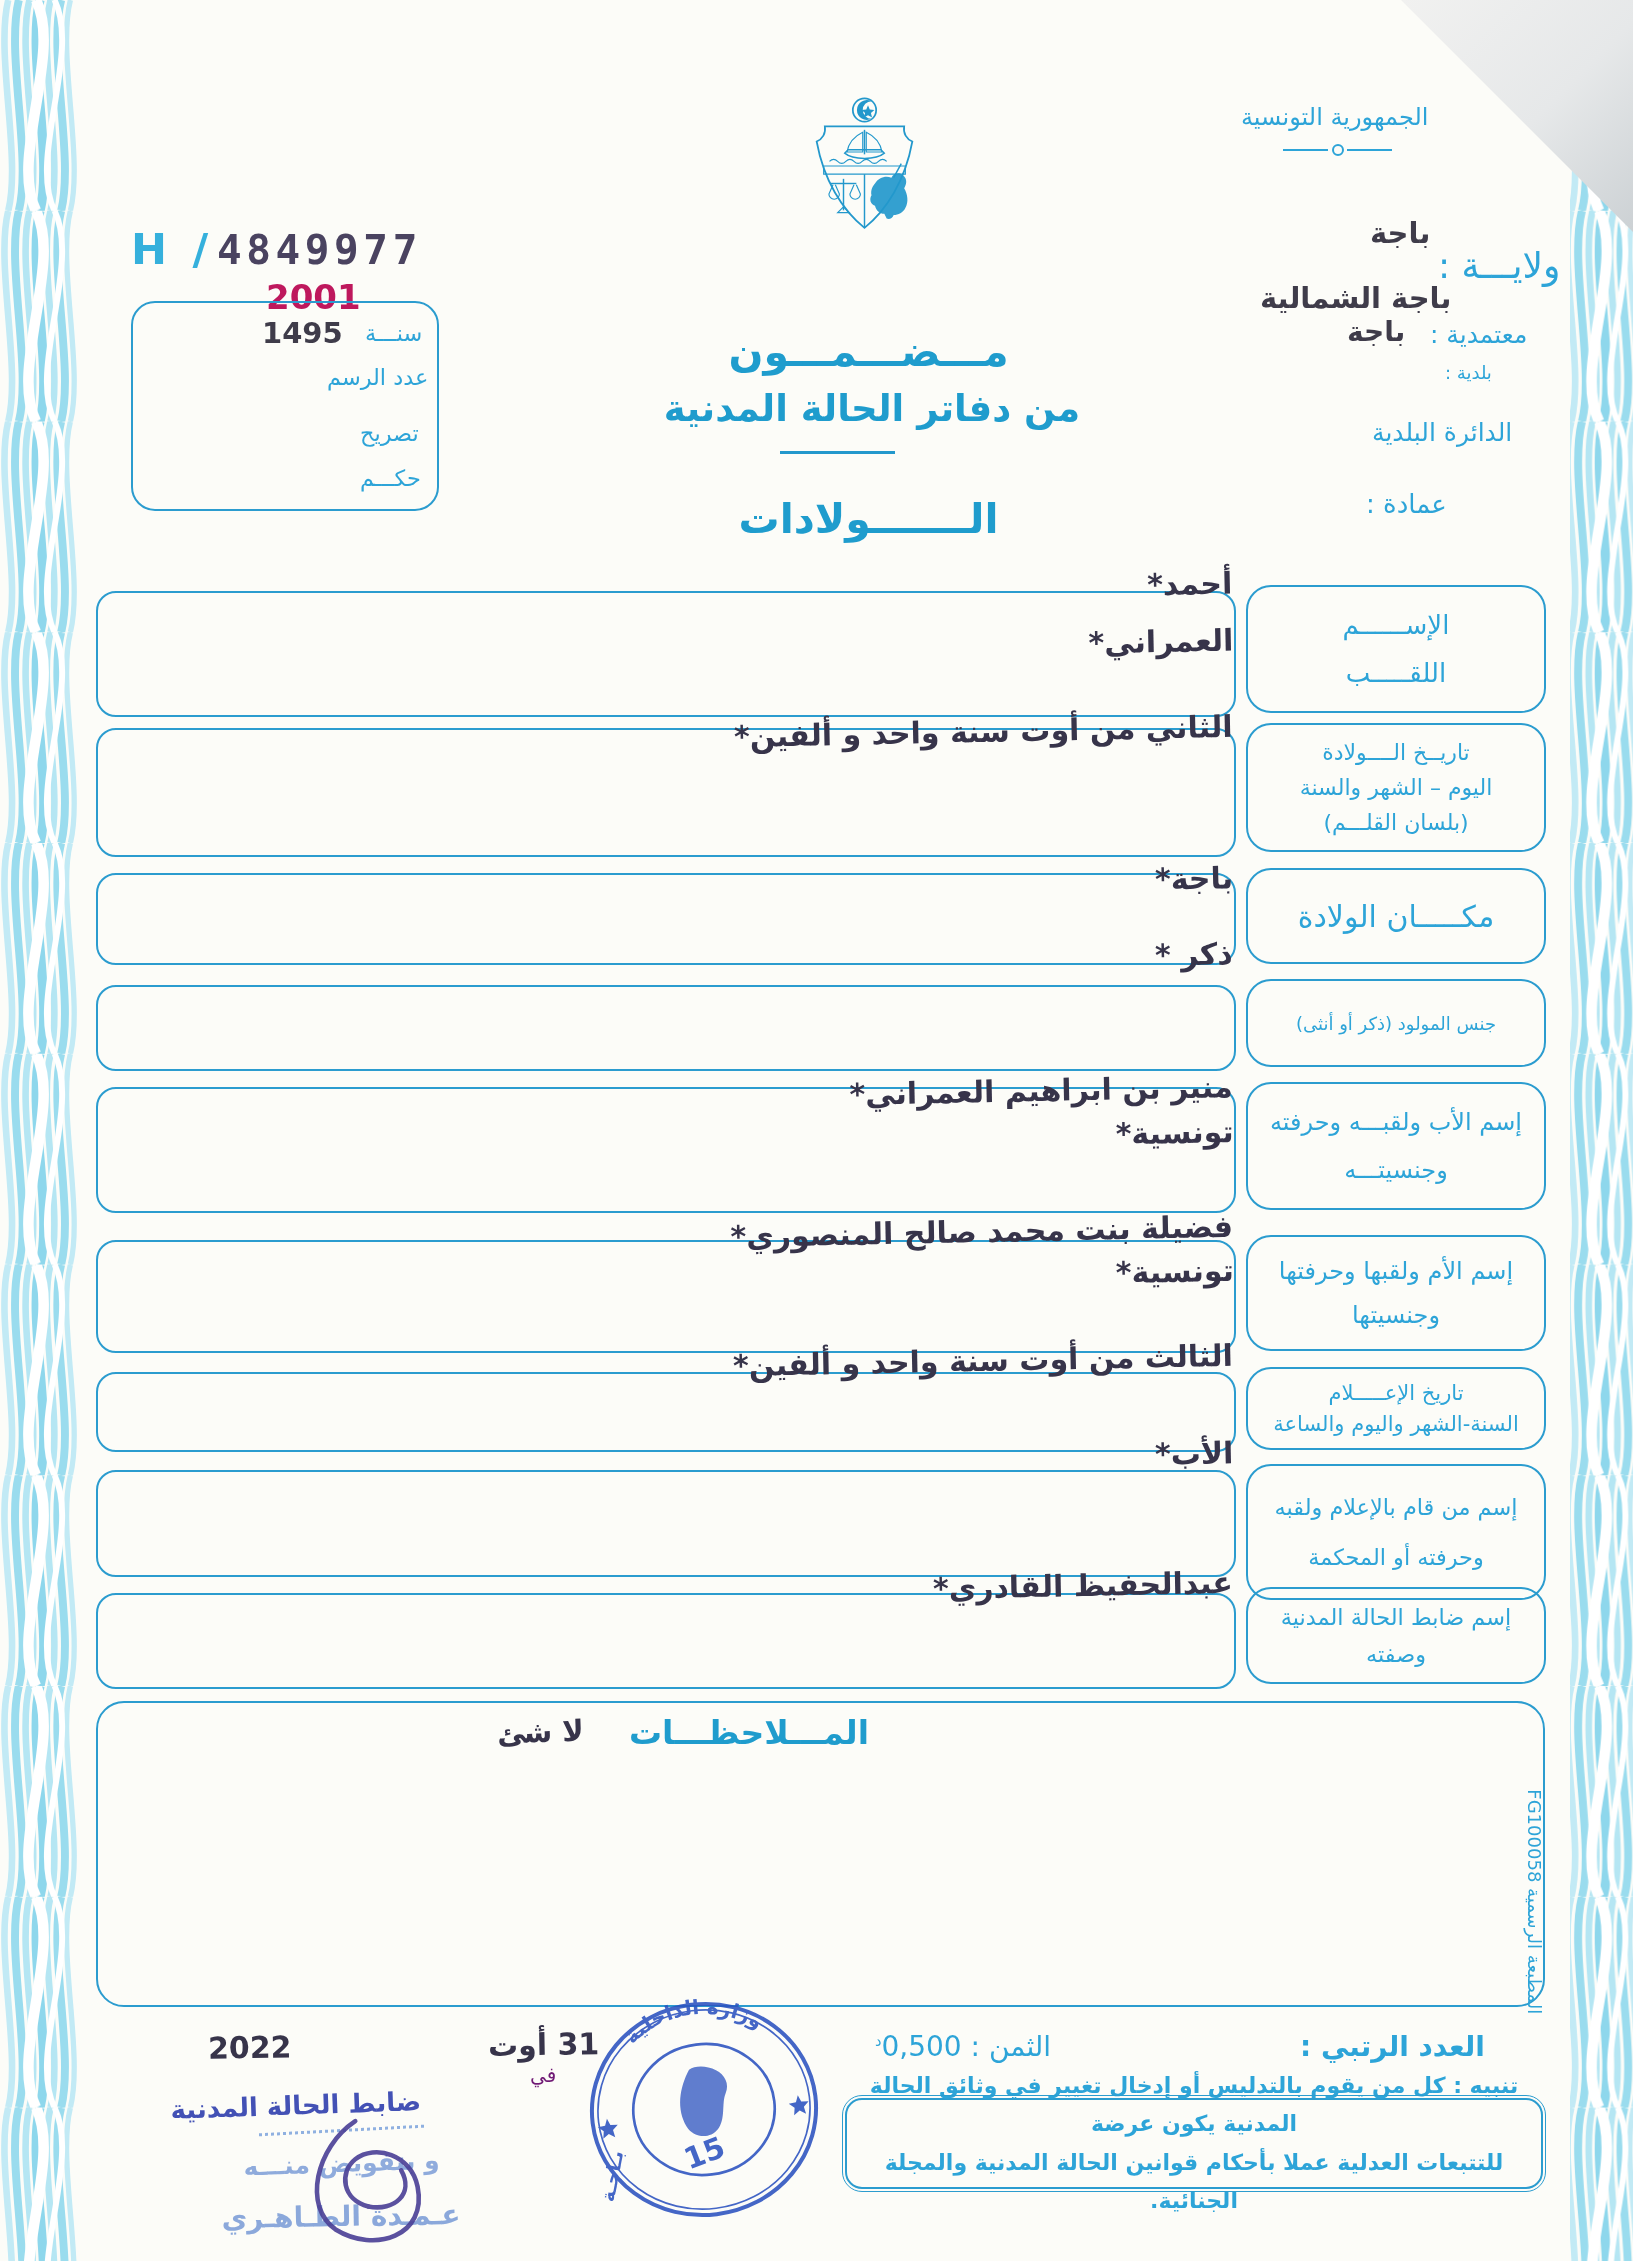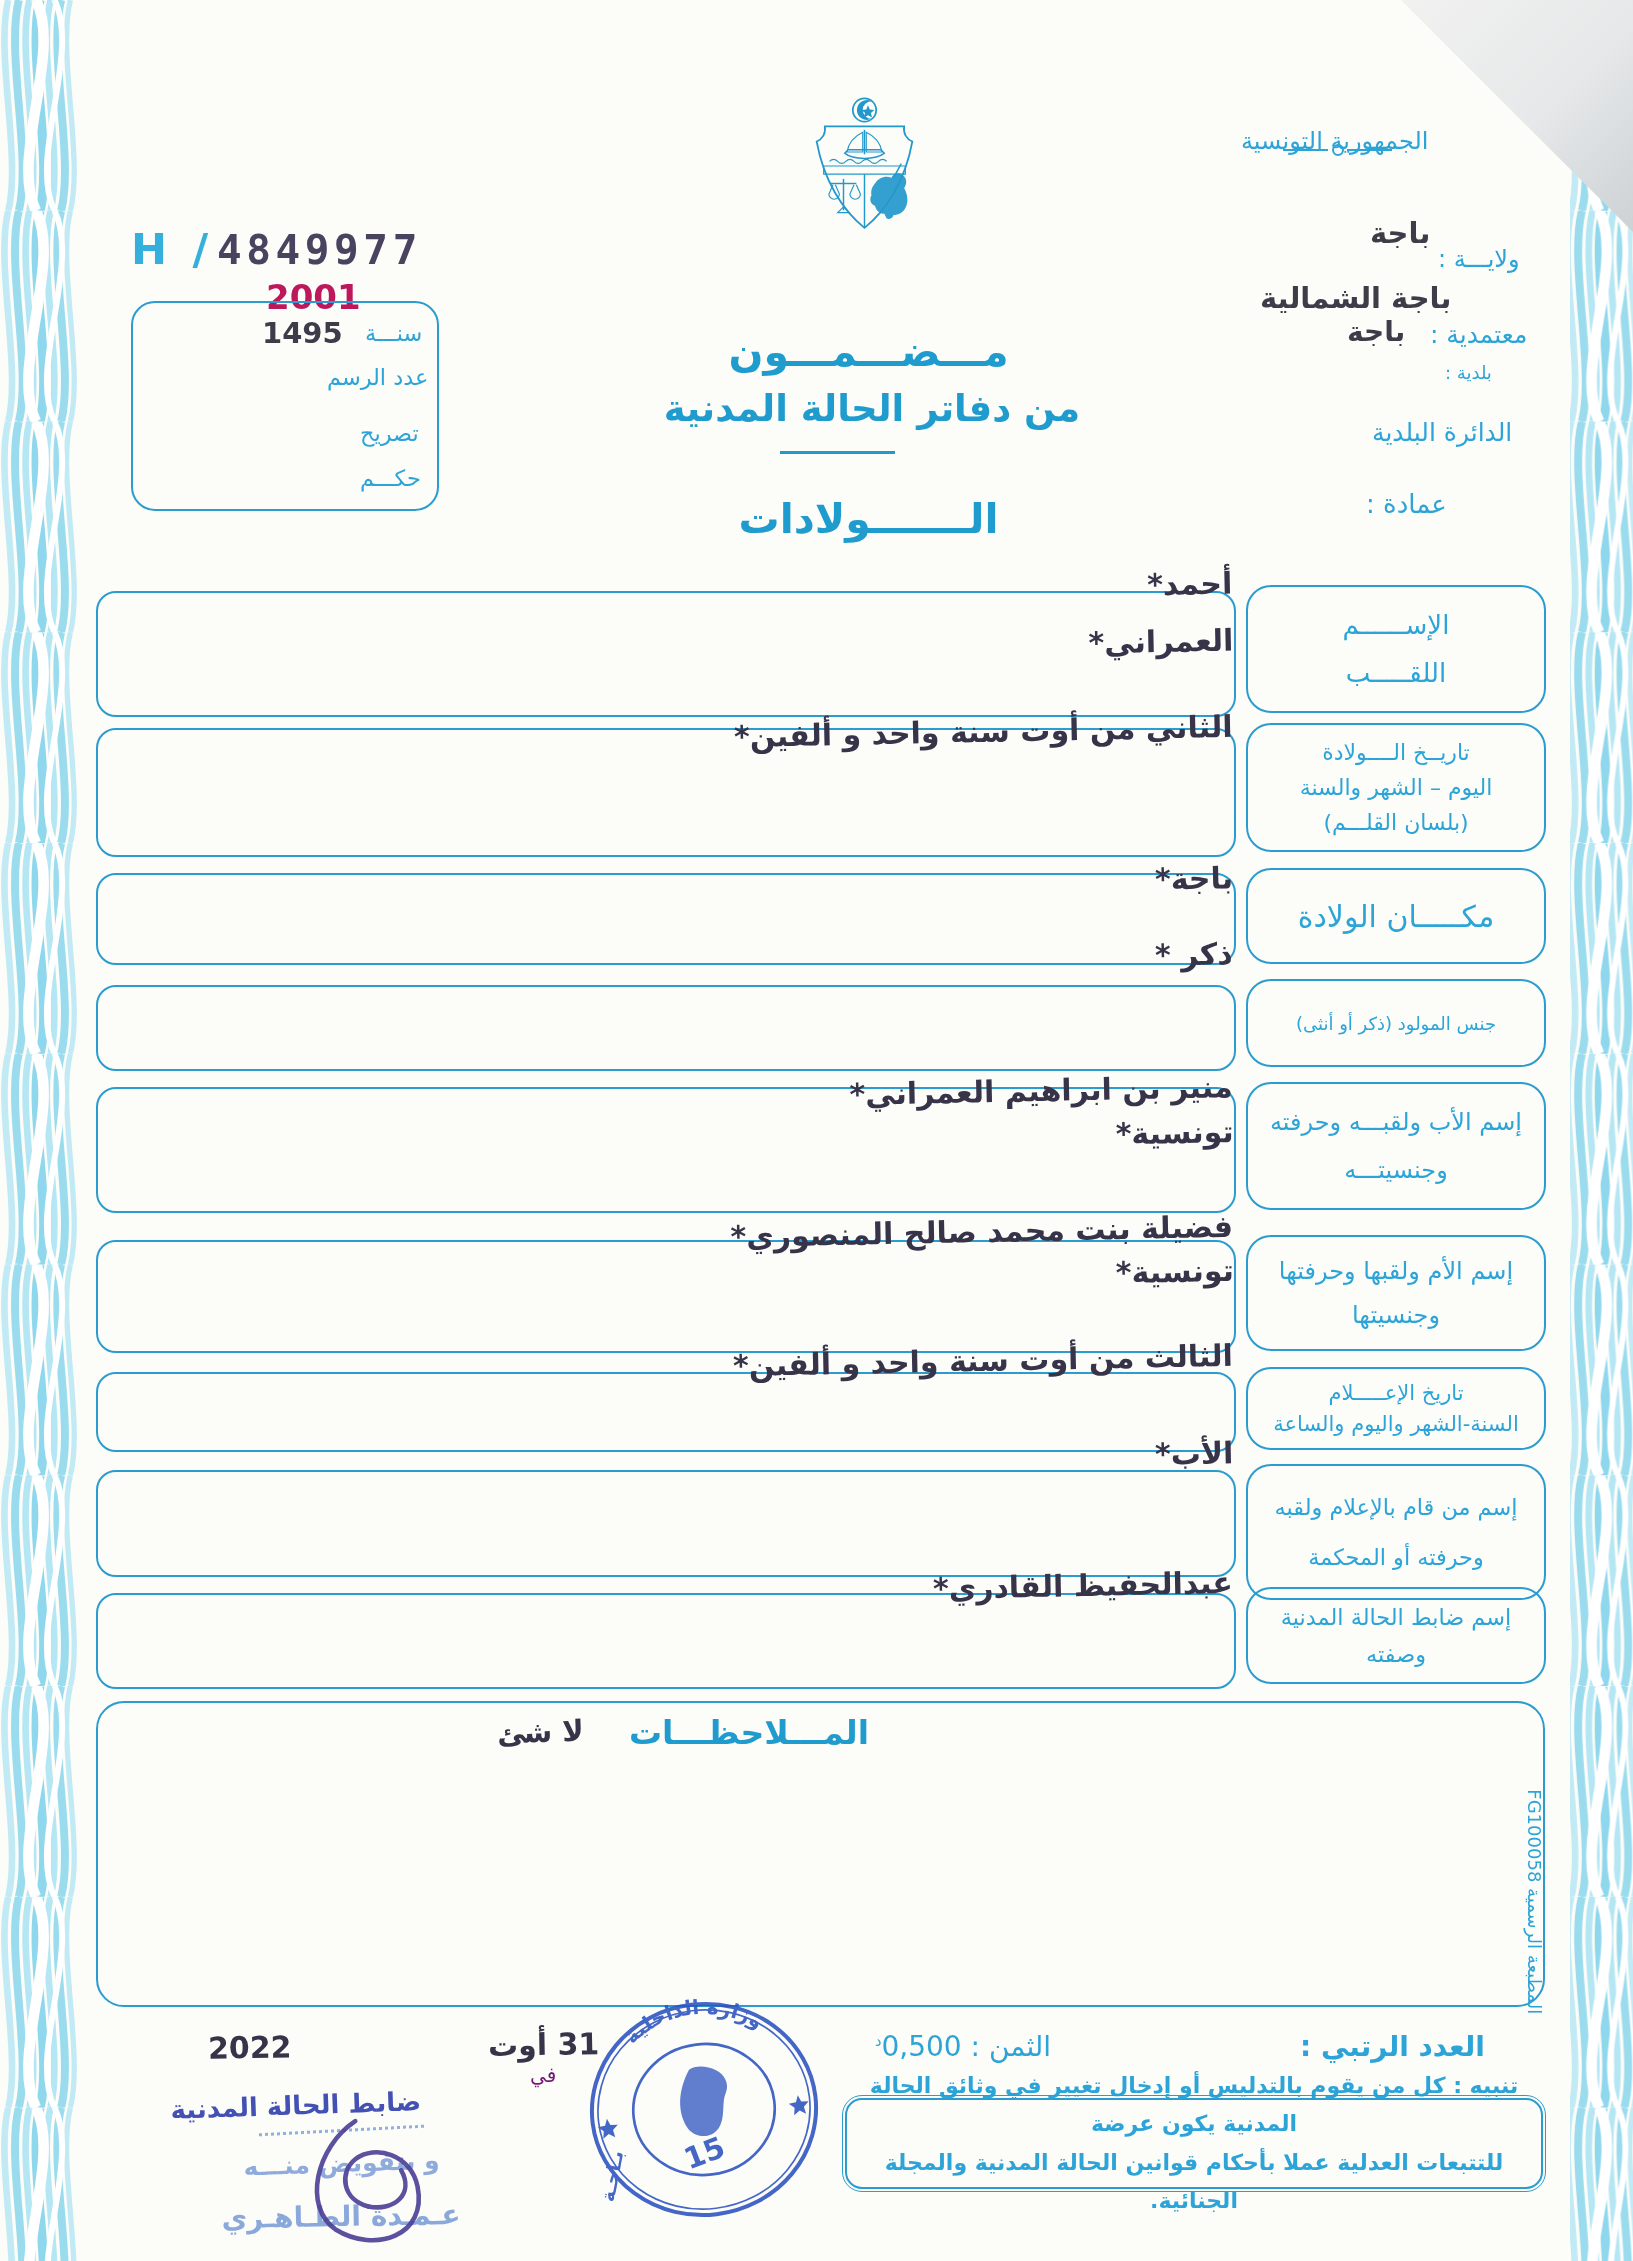--- a/index.html
+++ b/index.html
@@ -111,27 +111,27 @@
       <path d="M118,150 c6,-10 18,-14 28,-10 c4,-8 14,-10 20,-4 c8,6 6,16 2,22 c6,10 8,24 2,34 c-4,8 -12,12 -20,12 c-2,6 -8,8 -12,6 l-4,-8 c-8,0 -14,-6 -16,-14 c-8,-2 -10,-12 -6,-18 c-2,-8 2,-16 6,-20 z" fill="#2398cc" stroke="none" opacity="0.92"></path>
       <line x1="150" y1="140" x2="163" y2="116" stroke-width="2.5"></line>
     </g>
   </svg>
 
   <div class="title" style="left:659px;top:387px;width:428px;font-size:37px;">من دفاتر الحالة المدنية</div>
   <div class="title" style="left:685px;top:328px;width:369px;font-size:41px;">مـــضـــمـــون</div>
   <div class="abs" style="left:781px;top:451px;width:115px;height:3.3px;background:#2398cc;"></div>
   <div class="title" style="left:698px;top:495px;width:343px;font-size:41px;">الـــــــولادات</div>
 
-  <div class="hlabel" style="left:1242px;top:103px;font-size:24px;margin-top:24px;">الجمهورية التونسية</div>
+  <div class="hlabel" style="left:1242px;top:103px;font-size:24px;">الجمهورية التونسية</div>
   <div class="divider" style="left:1284px;top:144px;width:109px;">
       <span class="dot"></span>
     </div>
 
   <div class="hvalue" style="left:1371px;top:216px;font-size:29px;">باجة</div>
-  <div class="hlabel" style="left:1439px;top:245px;font-size:24px;">ولايـــة :</div>
+  <div class="hlabel" style="left:1439px;top:245px;font-size:36px;">ولايـــة :</div>
   <div class="hvalue" style="left:1261px;top:281px;font-size:29px;">باجة الشمالية</div>
   <div class="hvalue" style="left:1348px;top:315px;font-size:28px;">باجة</div>
   <div class="hlabel" style="left:1431px;top:320px;font-size:25px;">معتمدية :</div>
   <div class="hlabel" style="left:1446px;top:362px;font-size:18px;">بلدية :</div>
   <div class="hlabel" style="left:1373px;top:418px;font-size:25px;">الدائرة البلدية</div>
   <div class="hlabel" style="left:1367px;top:489px;font-size:26px;">عمادة :</div>
 
   <div class="lblbox" style="top:585px;height:128px;font-size:26px;">
     <div>الإســــــم</div>
     <div>اللقـــــب</div>

